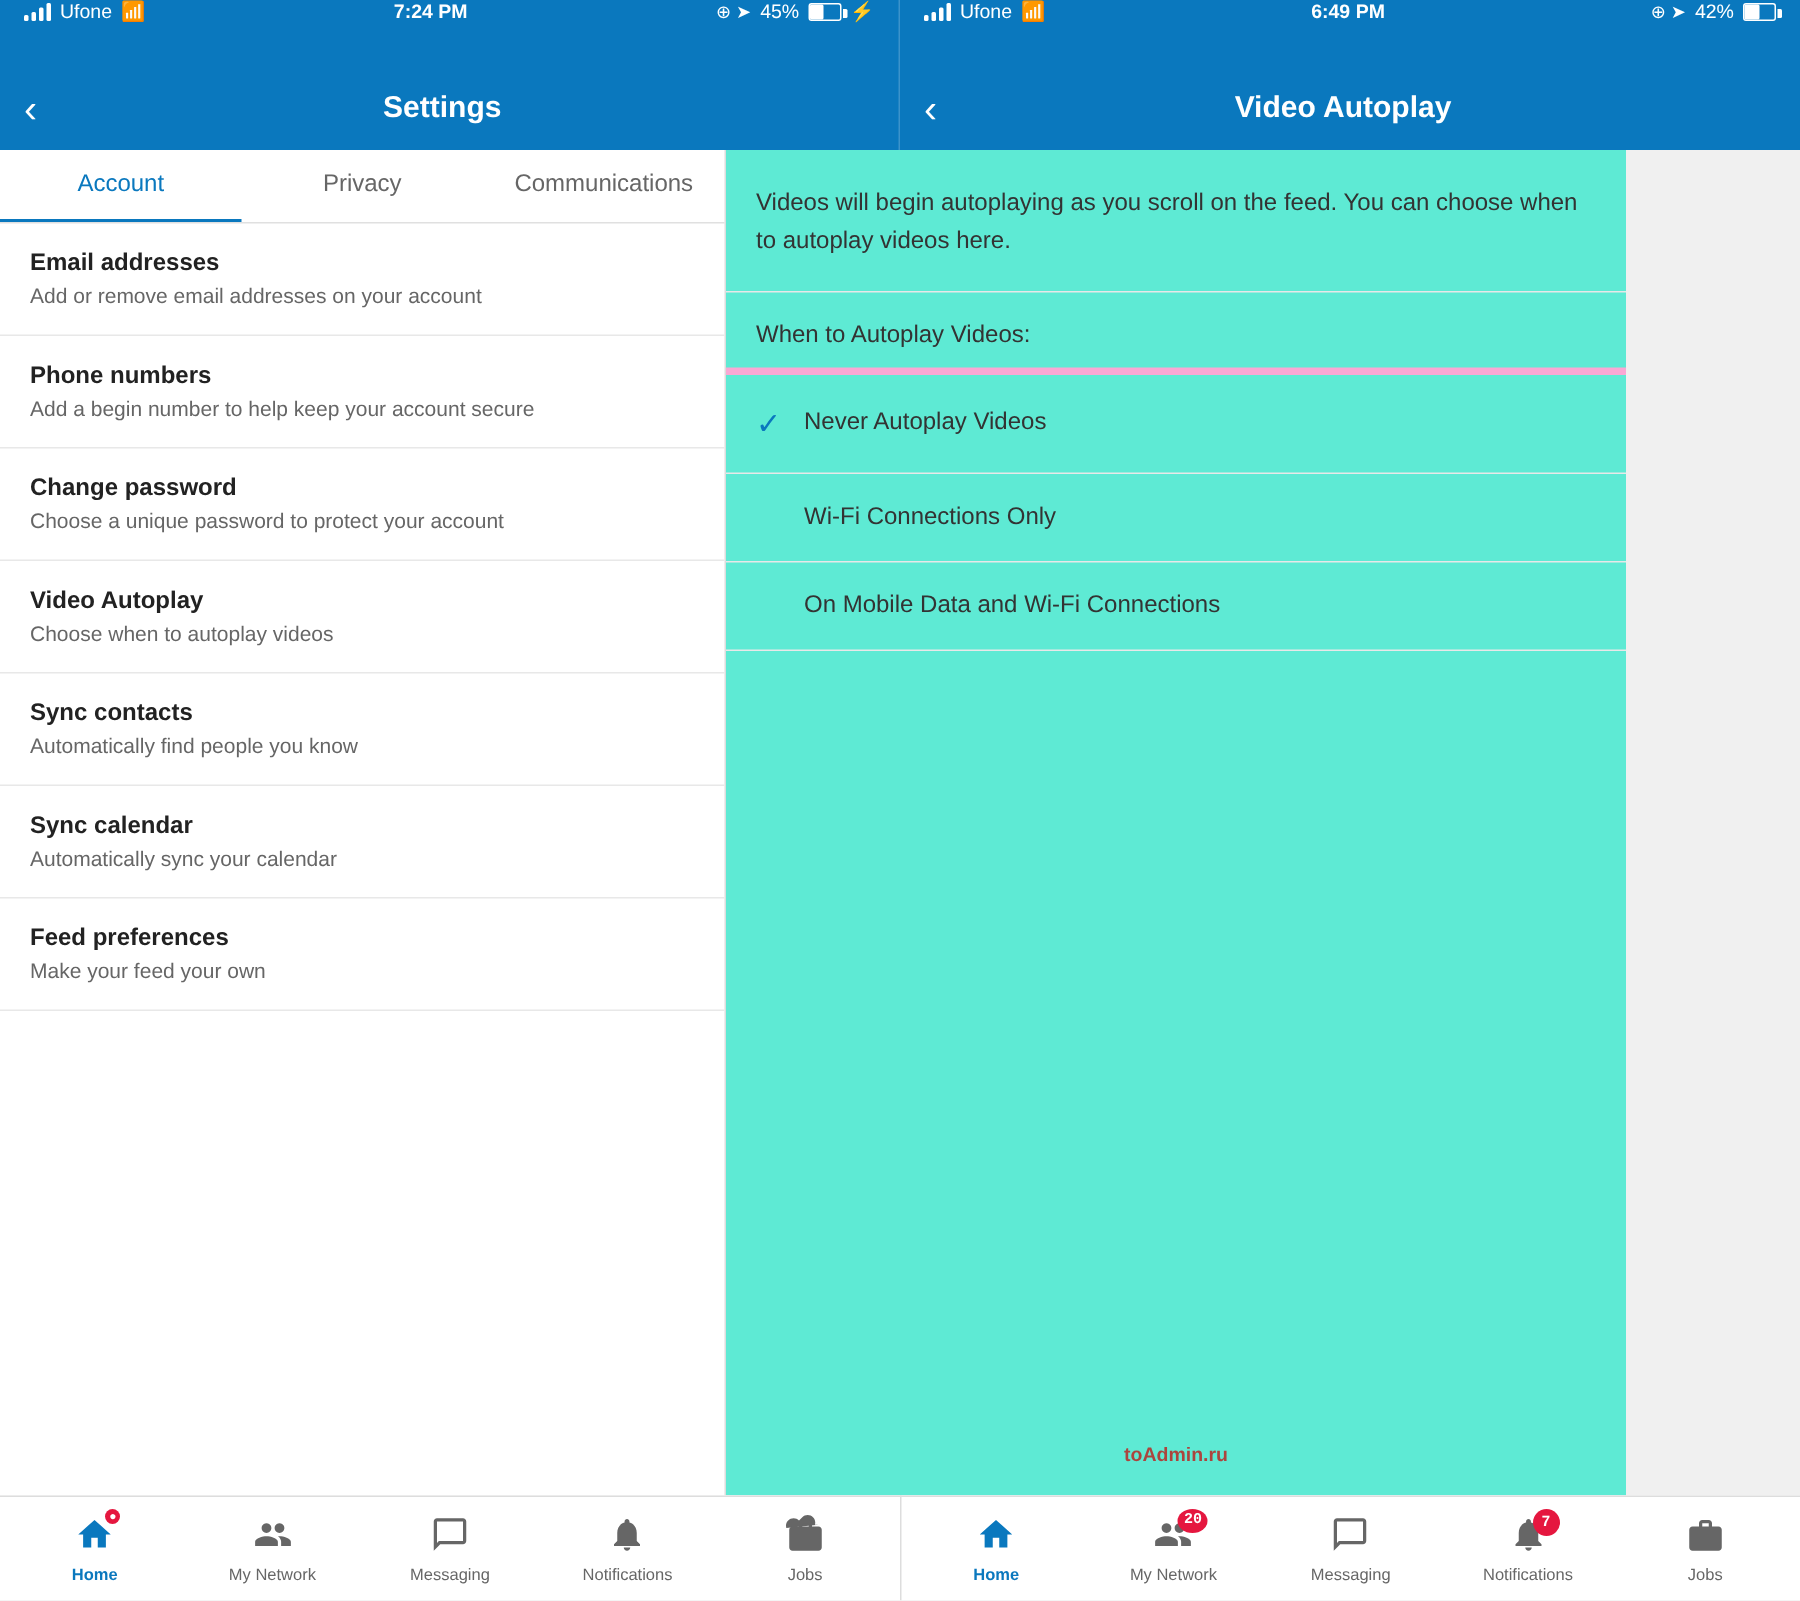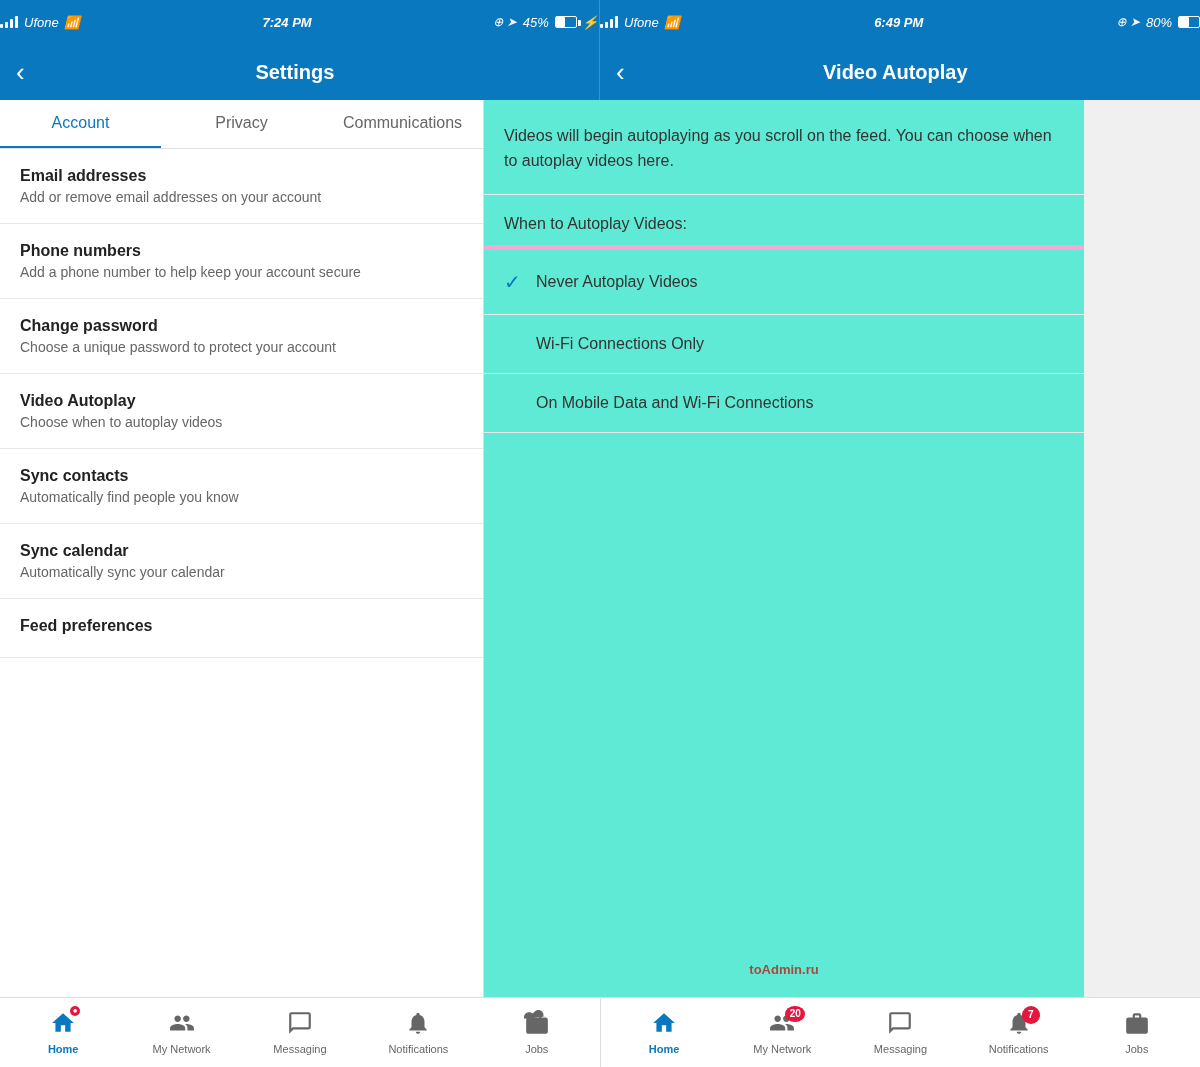--- a/index.html
+++ b/index.html
@@ -1,20 +1,20 @@
 <!DOCTYPE html>
 <html><head>
   <meta charset="utf-8">
   <style>
     * { box-sizing: border-box; margin: 0; padding: 0; }
     body { font-family: -apple-system, BlinkMacSystemFont, 'Segoe UI', sans-serif; background: #f0f0f0; width: 1200px; height: 1067px; overflow: hidden; display: flex; flex-direction: column; }
 
     
     .status-bars { display: flex; width: 100%; }
-    .status-bar { height: 44px; background: #0a78be; display: flex; align-items: center; justify-content: space-between; padding: 0 0; color: white; font-size: 13px; font-weight: 500; font-style: italic; }
+    .status-bar { height: 44px; background: #0a78be; display: flex; align-items: flex-start; justify-content: space-between; padding: 0 16px; color: white; font-size: 13px; font-weight: 500; }
     .status-bar.left { width: 600px; border-right: 1px solid rgba(255,255,255,0.2); }
     .status-bar.right { width: 600px; }
     .status-bar-left-info { display: flex; align-items: center; gap: 6px; }
     .status-bar-right-info { display: flex; align-items: center; gap: 6px; }
     .battery-icon { display: inline-block; width: 22px; height: 12px; border: 1.5px solid white; border-radius: 2px; position: relative; }
     .battery-icon::after { content:''; position:absolute; right:-5px; top:3px; width:3px; height:6px; background:white; border-radius:0 1px 1px 0; }
     .battery-fill { height: 100%; border-radius: 1px; background: white; }
 
     
     .headers { display: flex; width: 100%; }
@@ -56,21 +56,21 @@
     
     .bottom-navs { display: flex; width: 100%; }
     .bottom-nav { width: 600px; height: 70px; background: white; border-top: 1px solid #ddd; display: flex; align-items: center; justify-content: space-around; padding: 0 4px; }
     .bottom-nav.right { border-left: 1px solid #ddd; }
     .nav-item { display: flex; flex-direction: column; align-items: center; gap: 3px; cursor: pointer; min-width: 60px; padding: 4px 0; }
     .nav-icon { position: relative; font-size: 24px; color: #666; line-height: 1; }
     .nav-icon.active { color: #0a78be; }
     .nav-label { font-size: 11px; color: #666; }
     .nav-label.active { color: #0a78be; font-weight: 600; text-align: center; }
     .badge { position: absolute; top: -4px; right: -8px; background: #e5173f; color: white; border-radius: 50%; width: 18px; height: 18px; font-size: 10px; font-weight: 700; display: flex; align-items: center; justify-content: center; }
-    .badge.large { width: 20px; height: 16px; font-size: 10px; right: -10px; }
+    .badge.large { width: 20px; height: 16px; font-size: 10px; right: -10px; font-family: Liberation Mono, monospace; }
 
     
     .signal { display: flex; align-items: flex-end; gap: 2px; }
     .signal-bar { width: 3px; background: white; border-radius: 1px; }
   </style>
 </head>
 <body>
 
 <div class="status-bars">
   <div class="status-bar left">
@@ -101,21 +101,21 @@
         <div class="signal-bar" style="height:6px"></div>
         <div class="signal-bar" style="height:9px"></div>
         <div class="signal-bar" style="height:12px"></div>
       </div>
       <span>Ufone</span>
       <span>📶</span>
     </div>
     <span style="font-weight:600">6:49 PM</span>
     <div class="status-bar-right-info">
       <span style="font-size:12px">⊕ ➤</span>
-      <span>80%</span>
+      <span>42%</span>
       <div class="battery-icon">
         <div class="battery-fill" style="width:50%"></div>
       </div>
     </div>
   </div>
 </div>
 
 <div class="headers">
   <div class="header left">
     <span class="header-back">‹</span>
@@ -135,40 +135,41 @@
       <div class="tab">Privacy</div>
       <div class="tab">Communications</div>
     </div>
     <div class="settings-list">
       <div class="settings-item">
         <div class="settings-item-title">Email addresses</div>
         <div class="settings-item-desc">Add or remove email addresses on your account</div>
       </div>
       <div class="settings-item">
         <div class="settings-item-title">Phone numbers</div>
-        <div class="settings-item-desc">Add a phone number to help keep your account secure</div>
+        <div class="settings-item-desc">Add a begin number to help keep your account secure</div>
       </div>
       <div class="settings-item">
         <div class="settings-item-title">Change password</div>
         <div class="settings-item-desc">Choose a unique password to protect your account</div>
       </div>
       <div class="settings-item">
         <div class="settings-item-title">Video Autoplay</div>
         <div class="settings-item-desc">Choose when to autoplay videos</div>
       </div>
       <div class="settings-item">
         <div class="settings-item-title">Sync contacts</div>
         <div class="settings-item-desc">Automatically find people you know</div>
       </div>
       <div class="settings-item">
         <div class="settings-item-title">Sync calendar</div>
         <div class="settings-item-desc">Automatically sync your calendar</div>
       </div>
       <div class="settings-item">
         <div class="settings-item-title">Feed preferences</div>
+        <div class="settings-item-desc">Make your feed your own</div>
       </div>
     </div>
   </div>
 
   <div class="autoplay-panel">
     <div class="autoplay-description">Videos will begin autoplaying as you scroll on the feed. You can choose when to autoplay videos here.</div>
     <div class="autoplay-when">When to Autoplay Videos:</div>
     <div class="autoplay-options">
       <div class="autoplay-option">
         <span class="checkmark">✓</span>

